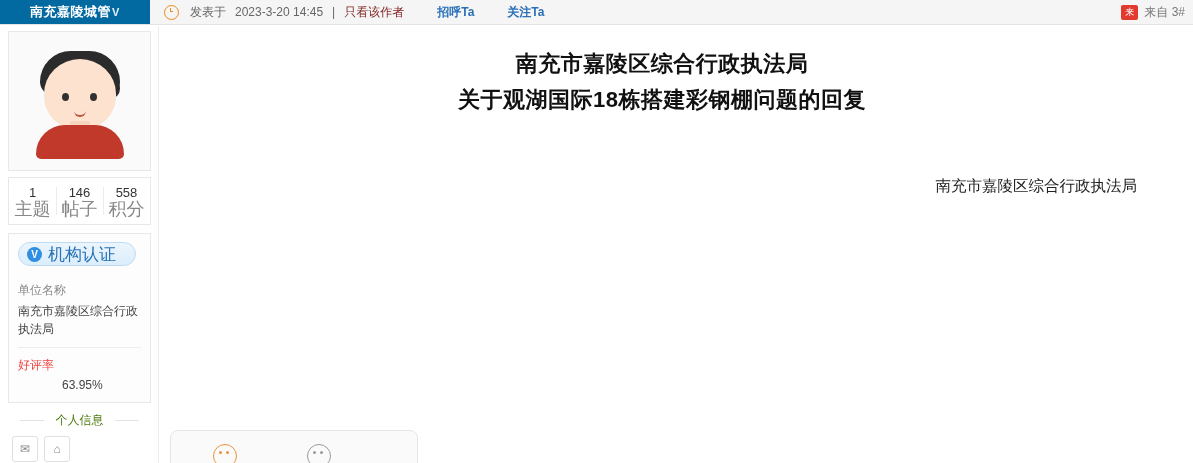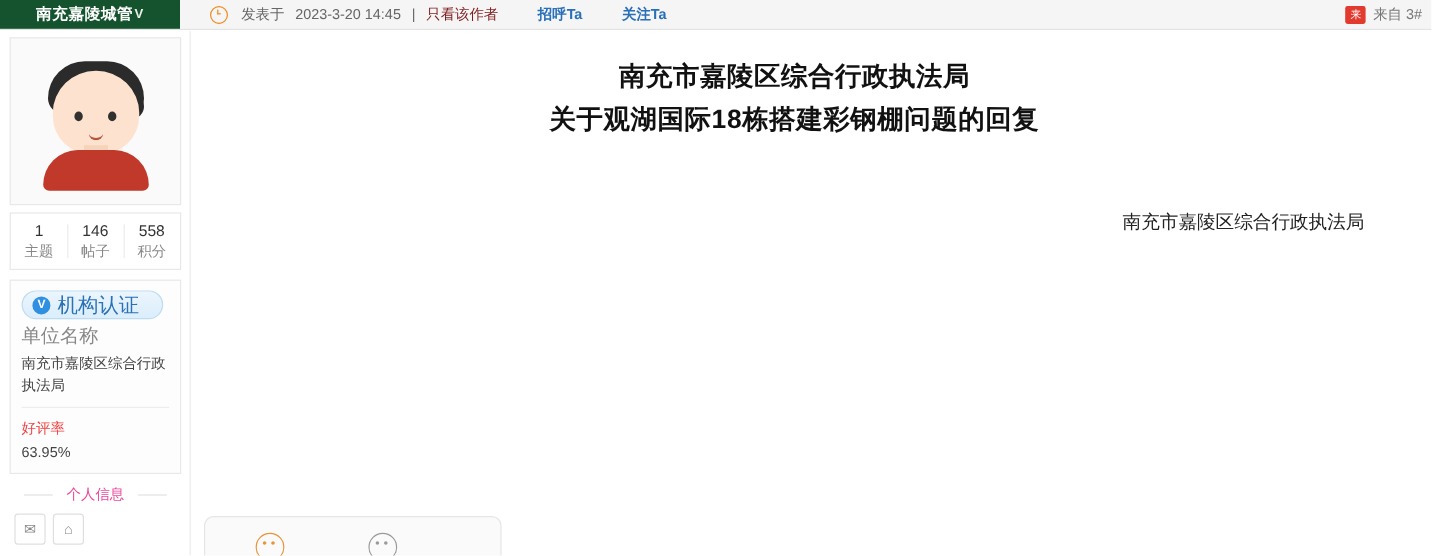--- a/index.html
+++ b/index.html
@@ -30,37 +30,37 @@
     height: 25px;
     background: #f5f5f5;
     border-bottom: 1px solid #e3e3e3;
     box-sizing: border-box;
   }
   .user-badge {
     position: absolute;
     left: 0; top: 0;
     width: 150px;
     height: 24px;
-    background: #14532d;
+    background: #0369a1;
     color: #ffffff;
     font-size: 13px;
     font-weight: bold;
     display: flex;
     align-items: center;
     justify-content: center;
     letter-spacing: 0.5px;
   }
   .user-badge .vmark {
     font-size: 11px;
     margin-left: 1px;
     opacity: .9;
   }
   .meta {
     position: absolute;
-    left: 175px; top: 0;
+    left: 164px; top: 0;
     height: 24px;
     display: flex;
     align-items: center;
     gap: 9px;
     font-size: 12px;
     color: #666;
   }
   .meta .clock-icon {
     display: inline-block;
     width: 13px; height: 13px;
@@ -205,21 +205,21 @@
     left: 0; top: 3px;
     width: 1px; height: 28px;
     background: #ececec;
   }
   .stat .num {
     font-size: 13px;
     color: #333;
     line-height: 17px;
   }
   .stat .lbl {
-    font-size: 12px;
+    font-size: 18px;
     color: #888;
     line-height: 16px;
     text-align: center;
   }
 
   .cert-panel {
     width: 143px;
     margin-top: 8px;
     border: 1px solid #e8e8e8;
     box-sizing: border-box;
@@ -247,22 +247,22 @@
     line-height: 15px;
     text-align: center;
     font-weight: bold;
   }
   .cert-badge .ctext {
     color: #2a72b5;
     font-size: 17px;
   }
   .cert-row-label {
     color: #888;
-    font-size: 16px;
-    margin-top: 4px;
+    font-size: 12px;
+    margin-top: 16px;
   }
   .cert-row-value {
     color: #444;
     font-size: 12px;
     line-height: 18px;
     margin-top: 3px;
   }
   .divider {
     height: 1px;
     background: #ededed;
@@ -270,26 +270,27 @@
   }
   .rate-label {
     color: #ef4444;
     font-size: 12px;
     margin-top: 9px;
   }
   .rate-value {
     color: #444;
     font-size: 12px;
     margin-top: 4px;
+    margin-left: 44px;
   }
   .section-head {
     width: 143px;
     margin-top: 9px;
     text-align: center;
-    color: #ec4899;
+    color: #4d7c0f;
     font-size: 12px;
     position: relative;
     height: 16px;
     line-height: 16px;
   }
   .section-head::before,
   .section-head::after {
     content: "";
     position: absolute;
     top: 8px;

